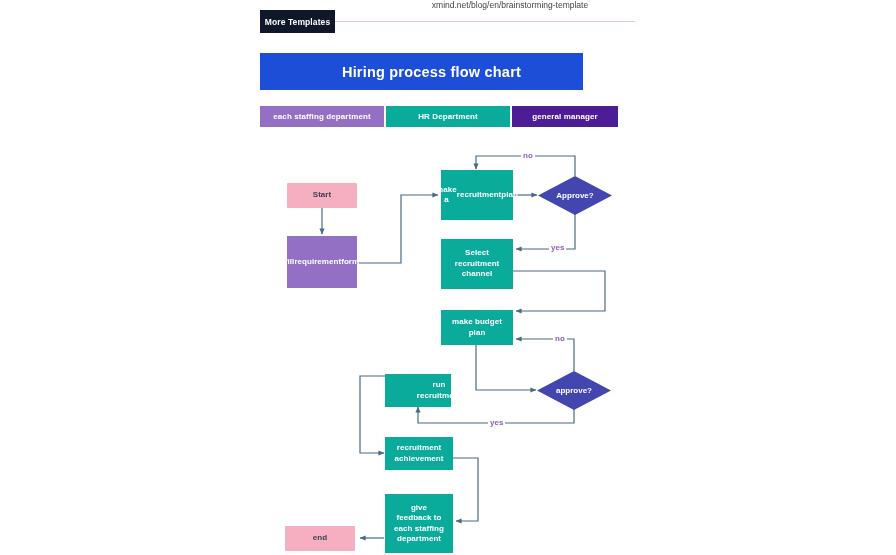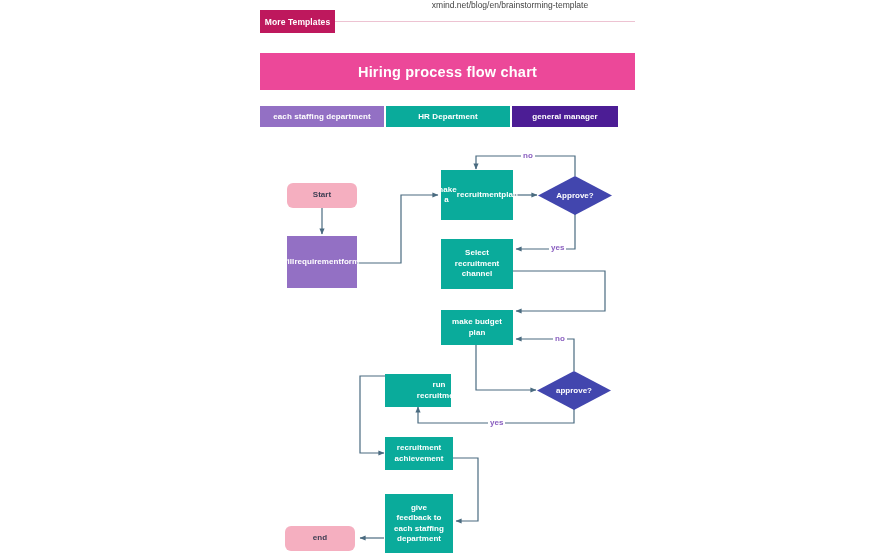--- a/index.html
+++ b/index.html
@@ -19,21 +19,21 @@
   
   #top-bar {
     position: absolute;
     left: 0; top: 0;
     width: 896px; height: 46px;
   }
   #more-templates-badge {
     position: absolute;
     left: 260px; top: 10px;
     width: 75px; height: 23px;
-    background: #be185d;
+    background: #0f172a;
     color: #ffffff;
     font-size: 8.5px;
     font-weight: bold;
     display: flex;
     align-items: center;
     justify-content: center;
     letter-spacing: 0.1px;
   }
   #top-url {
     position: absolute;
@@ -47,29 +47,30 @@
     position: absolute;
     left: 335px; top: 21px;
     width: 300px; height: 1px;
     background: #edc3d2;
   }
 
   
   #chart-title {
     position: absolute;
     left: 260px; top: 53px;
-    width: 375px; height: 37px;
-    background: #ec4899;
+    width: 303px; height: 37px;
+    background: #1d4ed8;
     color: #ffffff;
     display: flex;
     align-items: center;
     justify-content: center;
     font-size: 14.5px;
     font-weight: bold;
     letter-spacing: 0.2px;
+    padding-left: 20px;
   }
 
   
   #legend-row {
     position: absolute;
     left: 260px; top: 106px;
     width: 375px; height: 21px;
     display: flex;
     gap: 2px;
     border-radius: 6px;
@@ -105,21 +106,21 @@
     line-height: 10.5px;
     display: flex;
     align-items: center;
     justify-content: center;
     text-align: center;
     letter-spacing: 0.05px;
     box-sizing: border-box;
   }
   .node.terminal {
     background: #f5afc0;
-    border-radius: 6px;
+    border-radius: 1px;
     color: #3d3d52;
   }
   .node.process-teal   { background: #0aab9b; }
   .node.process-purple { background: #9370c4; }
 
   .decision {
     position: absolute;
     display: flex;
     align-items: center;
     justify-content: center;

